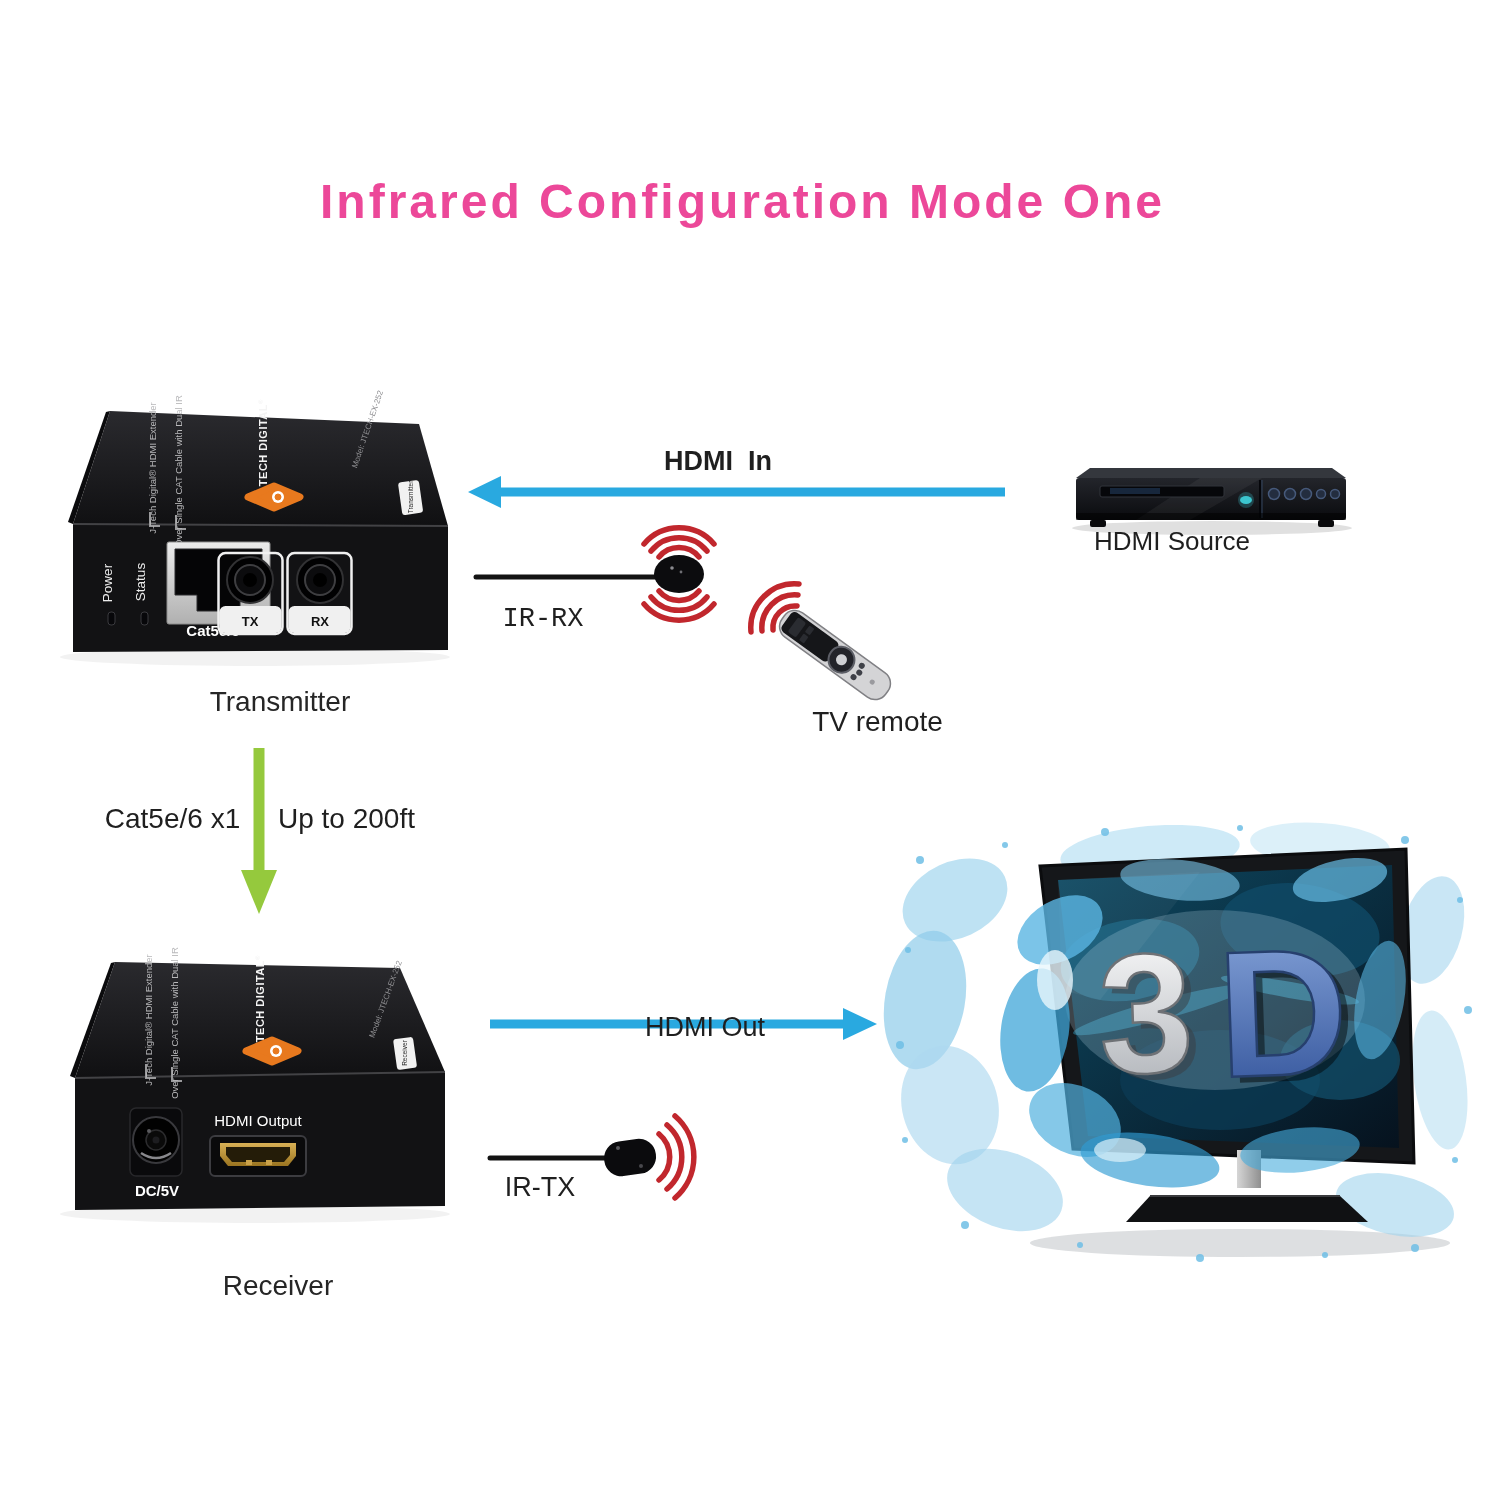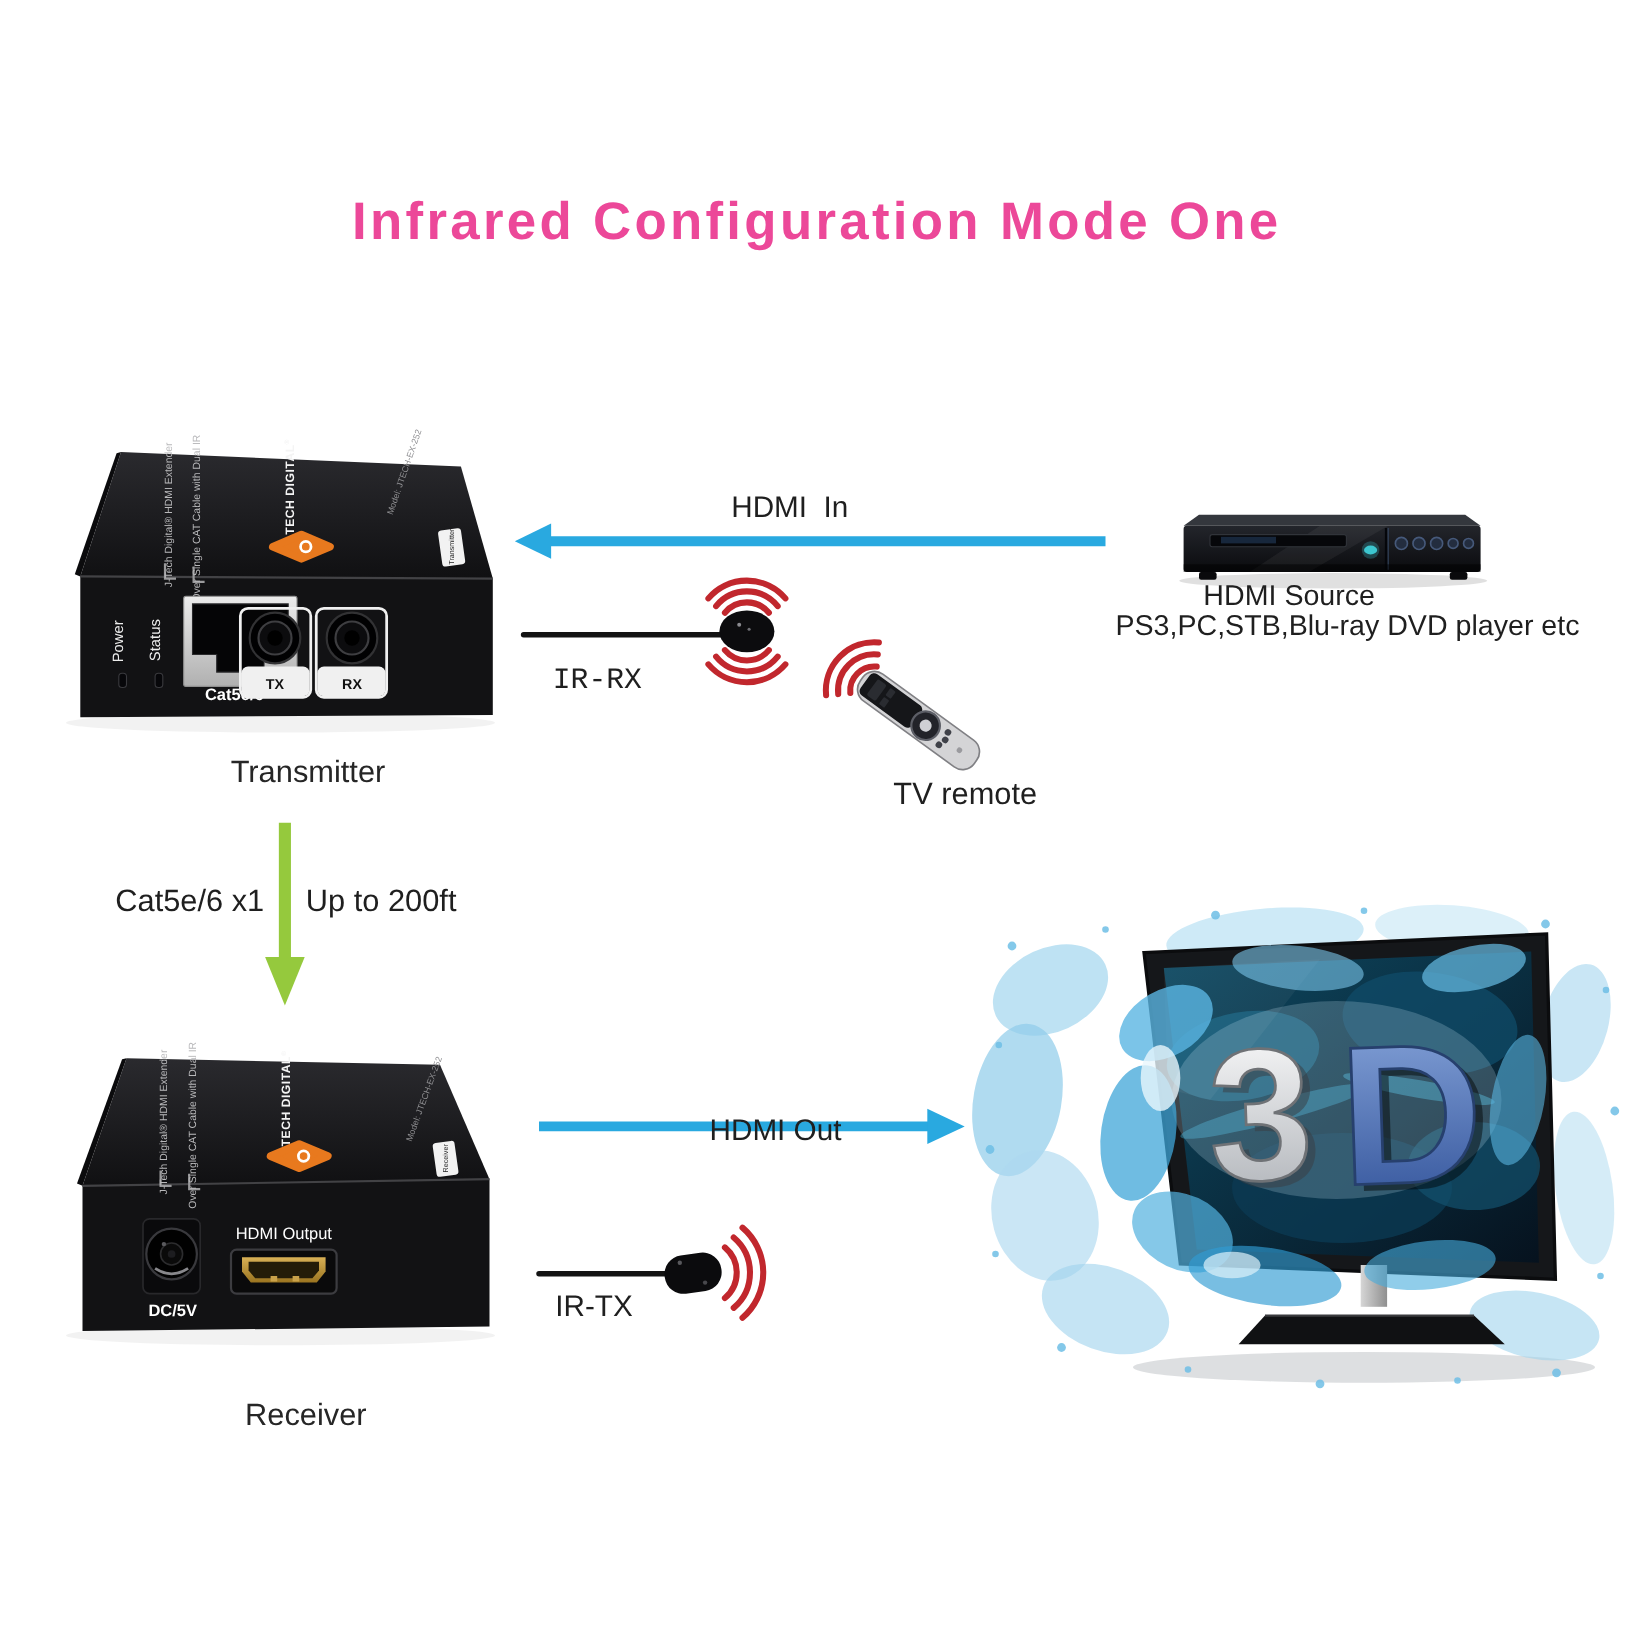--- a/index.html
+++ b/index.html
@@ -327,23 +327,22 @@
         <circle cx="1200" cy="1258" r="4"></circle>
           <circle cx="1080" cy="1245" r="3"></circle>
         <circle cx="965" cy="1225" r="4"></circle>
           <circle cx="905" cy="1140" r="3"></circle>
         <circle cx="900" cy="1045" r="4"></circle>
           <circle cx="908" cy="950" r="3"></circle>
       </g>
     </g>
   </svg>
 
-  <div class="lbl lbl-27" style="left:618px;top:446px;width:200px;">HDMI  In</div>
+  <div class="lbl lbl-27" style="left:618px;top:446px;width:200px;font-weight:bold;">HDMI  In</div>
   <div class="lbl lbl-26" style="left:1072px;top:526px;width:200px;">HDMI Source</div>
-  <div class="lbl lbl-26" style="left:1014px;top:553px;width:400px;">PS3,PC,STB,Blu-ray DVD player etc</div>
   <div class="lbl lbl-27" style="left:483px;top:604px;width:120px;font-family:Liberation Mono, monospace;">IR-RX</div>
   <div class="lbl caption" style="left:180px;top:686px;width:200px;">Transmitter</div>
   <div class="lbl lbl-28" style="left:795px;top:706px;width:165px;">TV remote</div>
   <div class="lbl lbl-28" style="left:100px;top:803px;width:145px;">Cat5e/6 x1</div>
   <div class="lbl lbl-28" style="left:274px;top:803px;width:145px;">Up to 200ft</div>
   <div class="lbl lbl-27" style="left:605px;top:980px;width:200px;margin-top:32px;">HDMI Out</div>
   <div class="lbl lbl-27" style="left:480px;top:1172px;width:120px;">IR-TX</div>
   <div class="lbl caption" style="left:178px;top:1270px;width:200px;">Receiver</div>
 
 </div>

